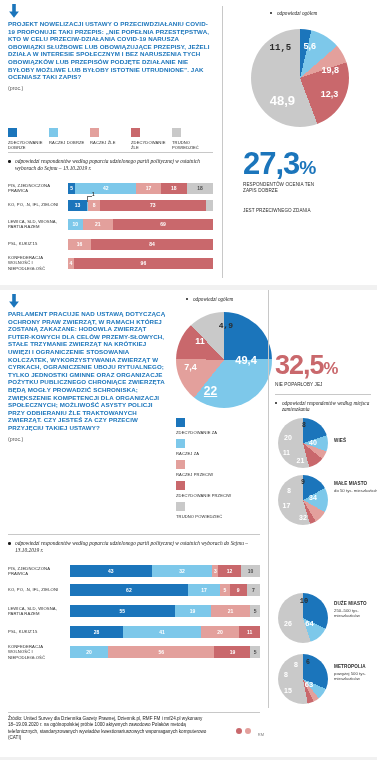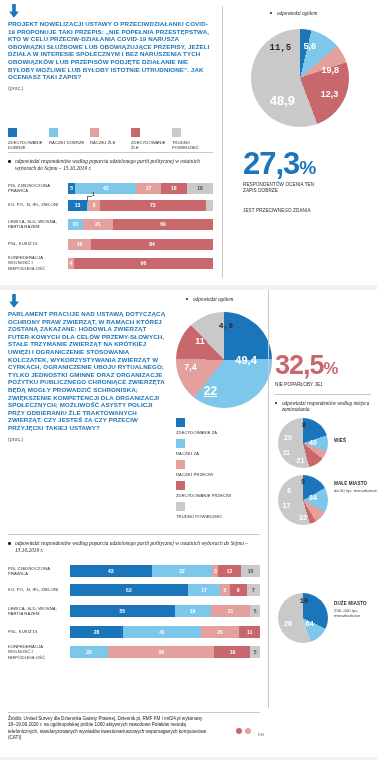--- a/index.html
+++ b/index.html
@@ -395,20 +395,39 @@
         <div class="pie-lab" style="left:63%; top:60%; font-size:7.5px;">64</div>
         <div class="pie-lab" style="left:20%; top:60%; font-size:7px;">26</div>
         <div class="pie-lab dark" style="left:52%; top:15%; font-size:7px;">10</div>
       </div>
       <div style="position:absolute; left:56px; top:8px; width:46px;">
         <div class="res-name">DUŻE MIASTO</div>
         <div class="res-sub">250–500 tys. mieszkańców</div>
       </div>
     </div>
 
+    <div style="position:absolute; left:278px; top:364px;">
+      <div class="pie" style="width:50px; height:50px;
+             background: conic-gradient(
+               #1b75bb 0turn 0.315turn,
+               #7dc8ea 0.315turn 0.39turn,
+               #e3a09c 0.39turn 0.43turn,
+               #c9686c 0.43turn 0.47turn,
+               #c9c9c9 0.47turn 1turn);">
+        <div class="pie-lab" style="left:62%; top:60%; font-size:7.5px;">63</div>
+        <div class="pie-lab" style="left:20%; top:72%; font-size:7px;">15</div>
+        <div class="pie-lab" style="left:16%; top:40%; font-size:7px;">8</div>
+        <div class="pie-lab" style="left:36%; top:20%; font-size:7px;">8</div>
+        <div class="pie-lab dark" style="left:60%; top:16%; font-size:6.5px;">6</div>
+      </div>
+      <div style="position:absolute; left:56px; top:10px; width:46px;">
+        <div class="res-name">METROPOLIA</div>
+        <div class="res-sub">powyżej 500 tys. mieszkańców</div>
+      </div>
+    </div>
 
     <div class="hr" style="position:absolute; left:8px; top:244px; width:252px;"></div>
 
     <div class="bullet-note" style="position:absolute; left:8px; top:250px; width:248px;">odpowiedzi respondentów według poparcia udzielonego partii politycznej w ostatnich wyborach do Sejmu – 13.10.2019 r.</div>
 
     <div style="position:absolute; left:8px; top:272px; width:252px;">
 
       <div class="bar-row" style="height:18px;">
         <div class="cat" style="width:62px; padding-right:4px;">PIS, ZJEDNOCZONA PRAWICA</div>
         <div class="bar-track" style="height:12px;">

